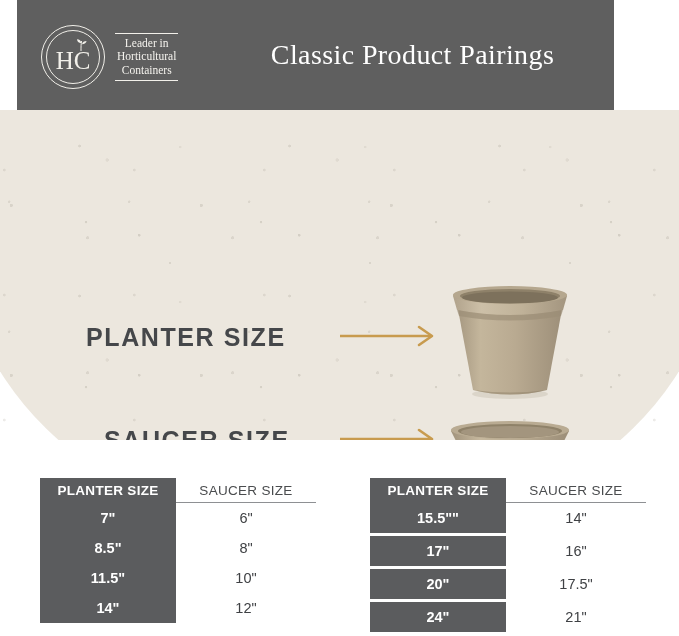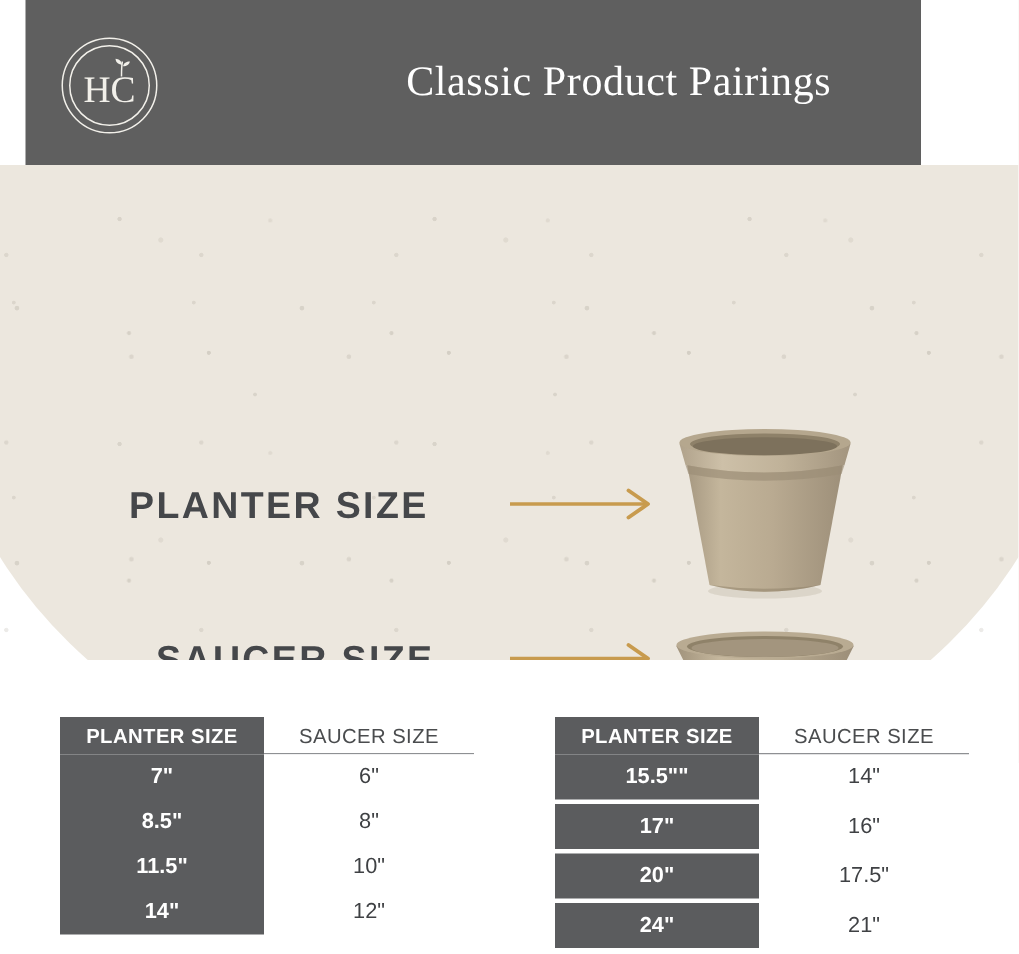--- a/index.html
+++ b/index.html
@@ -252,20 +252,29 @@
       <svg class="brand-sprout" viewBox="0 0 16 14">
         <path d="M8 13 C8 9, 8 6, 8.6 3" stroke="#f2f0ea" stroke-width="1" fill="none"></path>
         <path d="M8.4 5.2 C5.4 5.0, 4.2 3.2, 4.0 1.2 C6.4 1.4, 8.0 2.6, 8.4 5.2 Z" fill="#f2f0ea"></path>
         <path d="M9.0 6.2 C11.6 6.2, 13.2 4.8, 13.6 3.0 C11.2 3.0, 9.4 4.0, 9.0 6.2 Z" fill="#f2f0ea"></path>
       </svg>
       <div class="brand-mark-inner">
         <span class="brand-mark-letters">HC</span>
       </div>
     </div>
 
+    <div class="brand-text">
+      <div class="rule"></div>
+      <div class="brand-lines">
+        <div>Leader in</div>
+        <div>Horticultural</div>
+        <div>Containers</div>
+      </div>
+      <div class="rule"></div>
+    </div>
   </div>
 
   <div class="page-title">Classic Product Pairings</div>
 </div>
 
 <div class="hero">
   <div class="hero-bg">
     <div class="hero-speckle"></div>
   </div>
 

